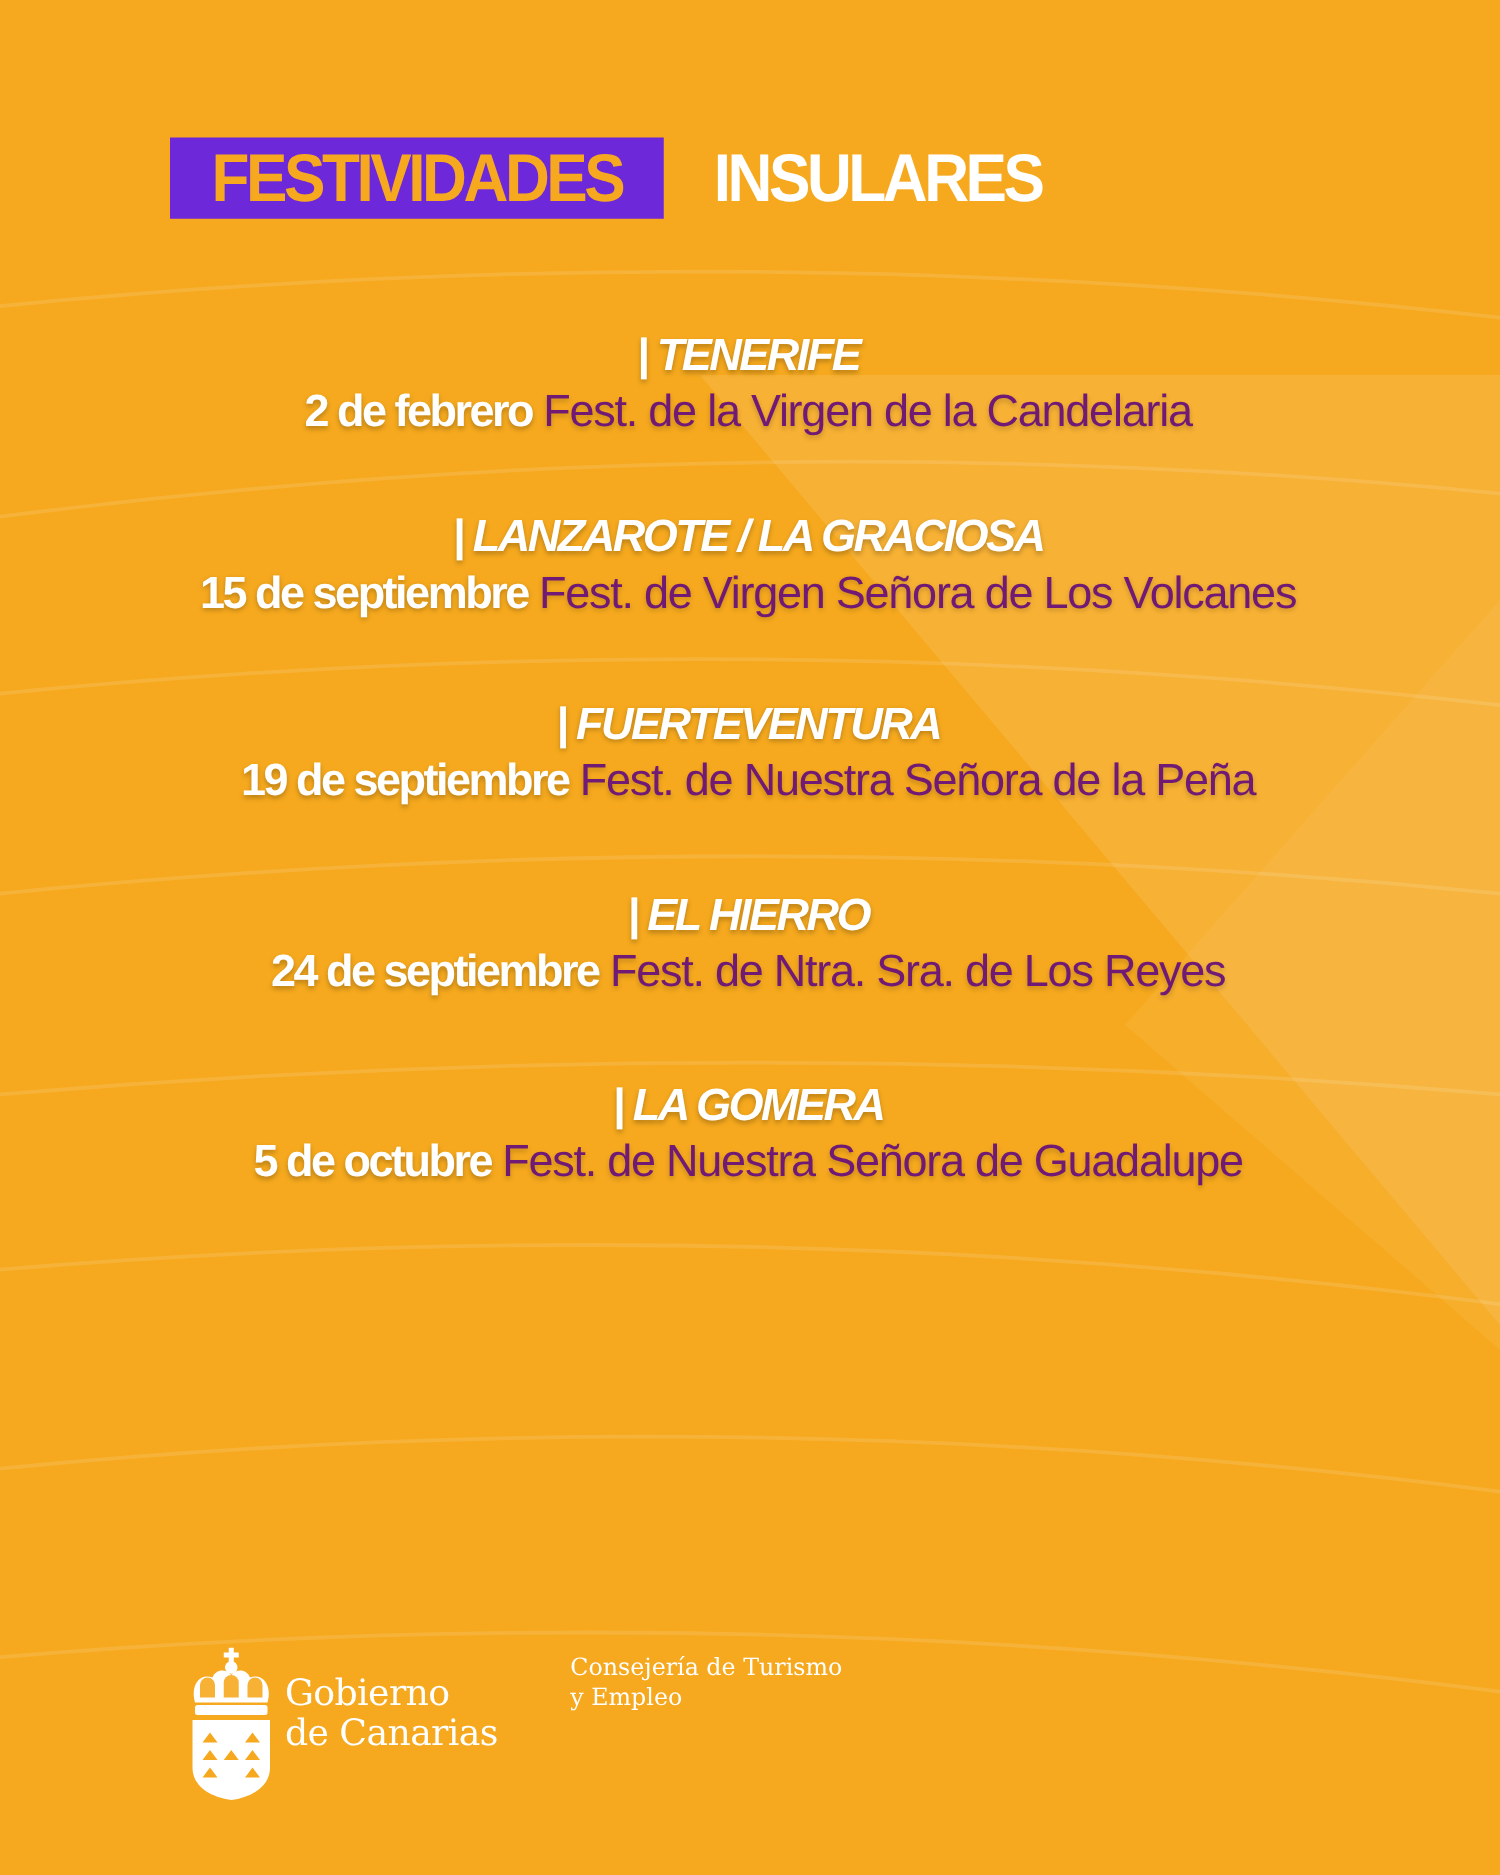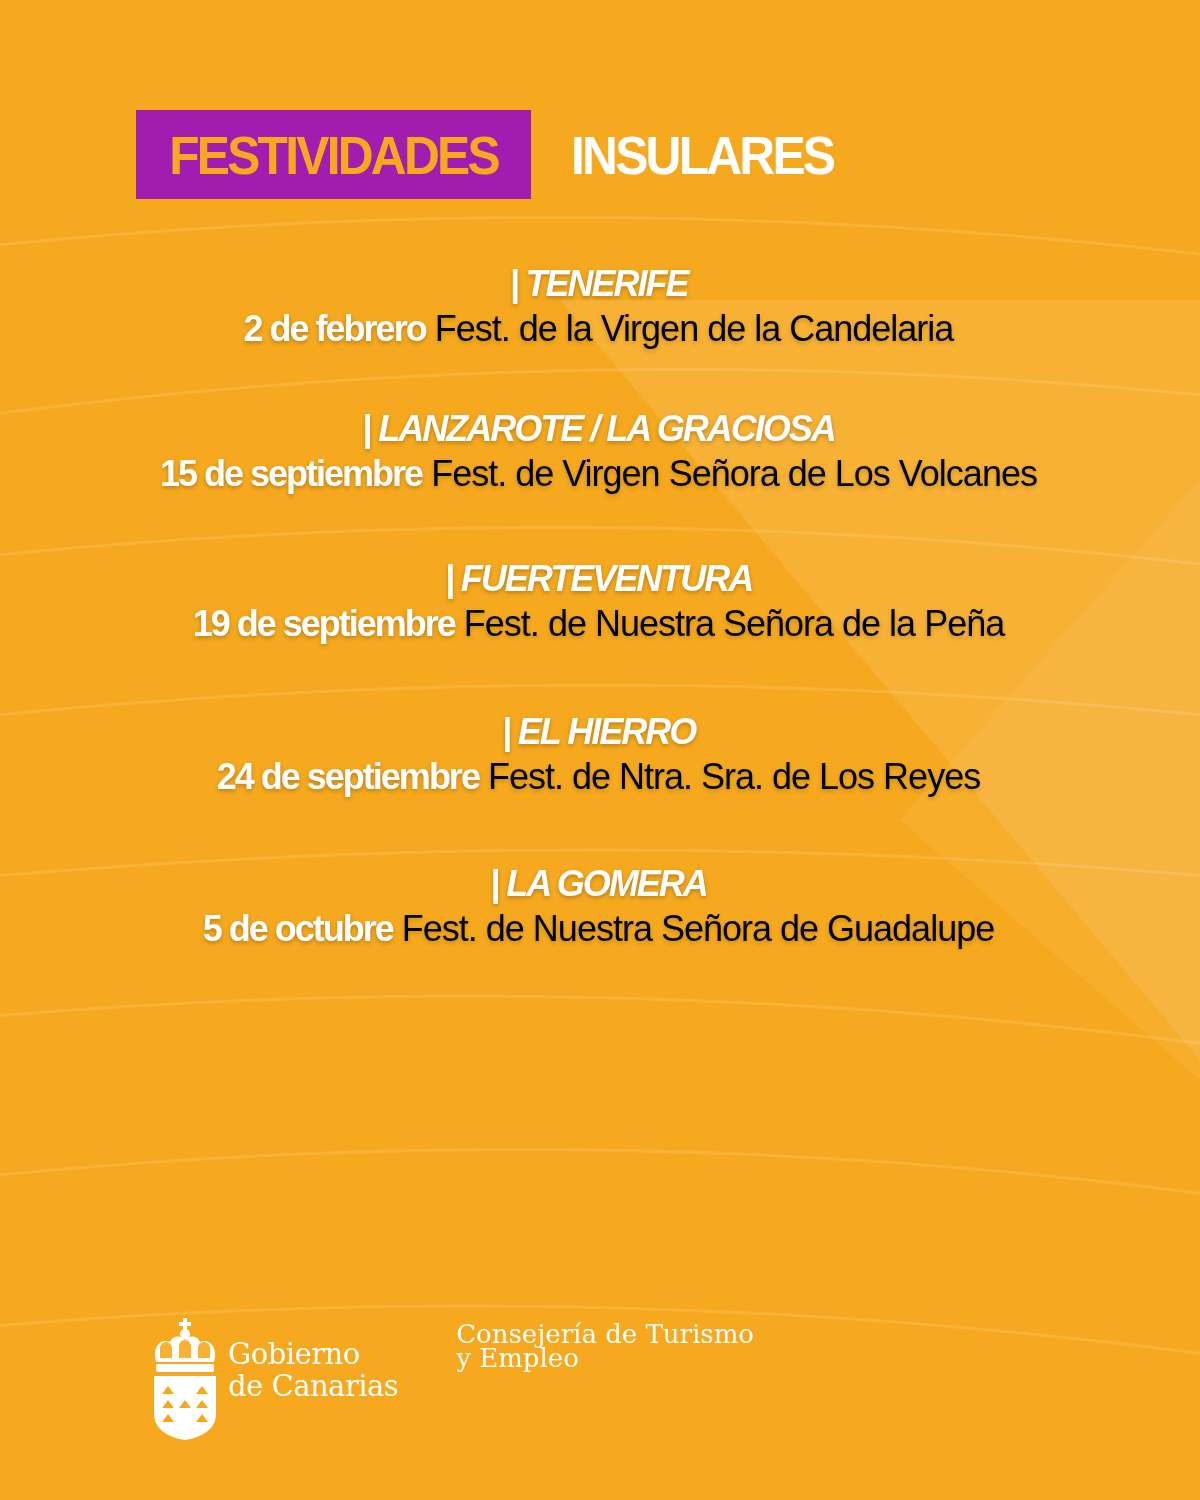--- a/index.html
+++ b/index.html
@@ -4,44 +4,44 @@
   <style>
     html, body { margin: 0; padding: 0; }
     body {
       width: 1200px; height: 1500px; overflow: hidden; position: relative;
       background: #f6a91e;
       font-family: "Liberation Sans", sans-serif;
     }
     .bg-layer { position: absolute; inset: 0; pointer-events: none; }
     .title-row { position: absolute; top: 110px; left: 136px; display: flex; align-items: center; }
     .title-box {
-      background: #a21caf; width: 395px; height: 89px; display: flex; align-items: center; justify-content: center;
+      background: #6d28d9; width: 395px; height: 65px; display: flex; align-items: center; justify-content: center;
     }
     .title-box span {
       color: #f6a91e; font-weight: bold; font-size: 54px; letter-spacing: -3px;
       transform: scaleX(0.92); display: inline-block;
     }
     .title-plain {
       color: #ffffff; font-weight: bold; font-size: 54px; letter-spacing: -3px; margin-left: 40px;
       transform: scaleX(0.92); transform-origin: left center; display: inline-block;
     }
     .entries { position: absolute; left: 160px; top: 262px; text-align: center; }
     .entry { height: 145px; }
     .entry:nth-child(2) { height: 150px; }
     .island {
       color: #ffffff; font-weight: bold; font-style: italic; font-size: 36px; letter-spacing: -2px;
       line-height: 44px; text-shadow: 0 2px 4px rgba(0,0,0,0.25);
     }
     .line { font-size: 36px; line-height: 46px; letter-spacing: -1px; white-space: nowrap; }
     .date { color: #ffffff; font-weight: bold; letter-spacing: -2px; text-shadow: 0 2px 4px rgba(0,0,0,0.25); }
-    .fest { color: #000000; text-shadow: 0 2px 4px rgba(0,0,0,0.2); margin-top: 42px; }
+    .fest { color: #701a75; text-shadow: 0 2px 4px rgba(0,0,0,0.2); margin-top: 42px; }
     .footer { position: absolute; top: 1318px; left: 150px; display: flex; align-items: flex-start; }
     .crest { width: 70px; height: 122px; }
     .gov { margin-left: 8px; margin-top: 20px; color: #ffffff; font-family: "DejaVu Serif", serif; font-size: 29px; line-height: 32px; letter-spacing: -0.5px; }
-    .dept { margin-left: 58px; margin-top: 4px; color: #ffffff; font-family: "DejaVu Serif", serif; font-size: 26px; line-height: 24px; }
+    .dept { margin-left: 58px; margin-top: 4px; color: #ffffff; font-family: "DejaVu Serif", serif; font-size: 19px; line-height: 24px; }
   </style>
 </head>
 <body>
 
 <svg class="bg-layer" width="1200" height="1500" viewBox="0 0 1200 1500">
   <polygon points="560,300 1200,300 1200,1060" fill="#ffffff" opacity="0.10"></polygon>
   <polygon points="1200,480 1200,1080 900,820" fill="#ffffff" opacity="0.06"></polygon>
   <g fill="none" stroke="#ffffff" stroke-opacity="0.12" stroke-width="3">
     <path d="M-50,250 Q600,180 1250,260"></path>
     <path d="M-50,420 Q600,330 1250,400"></path>

